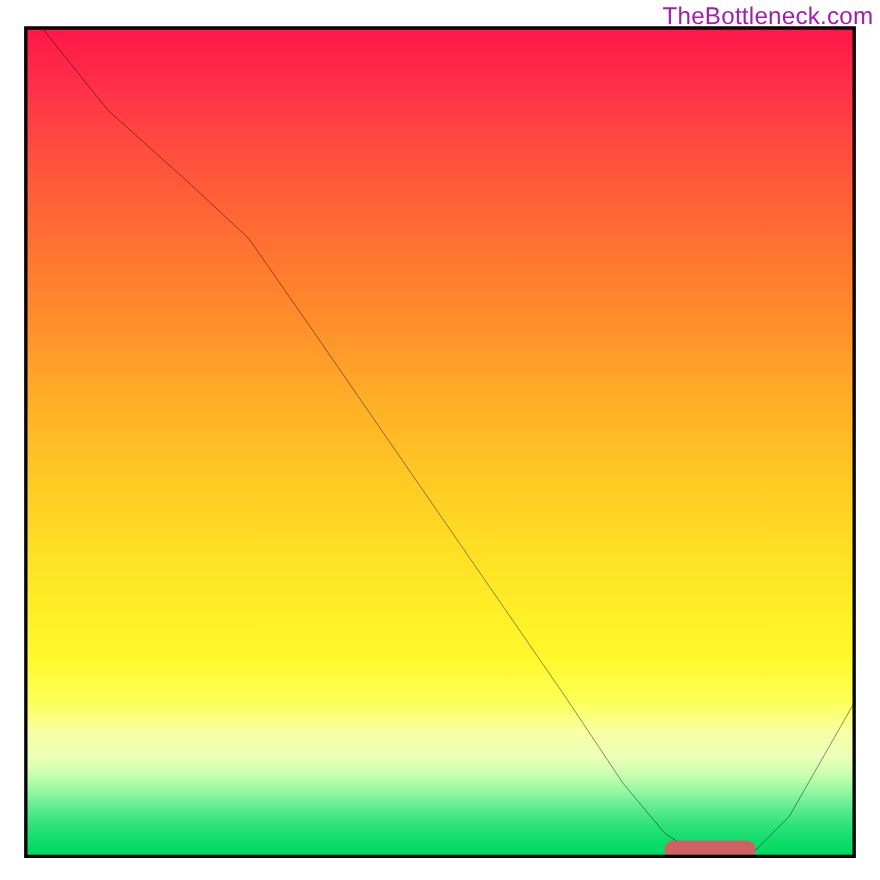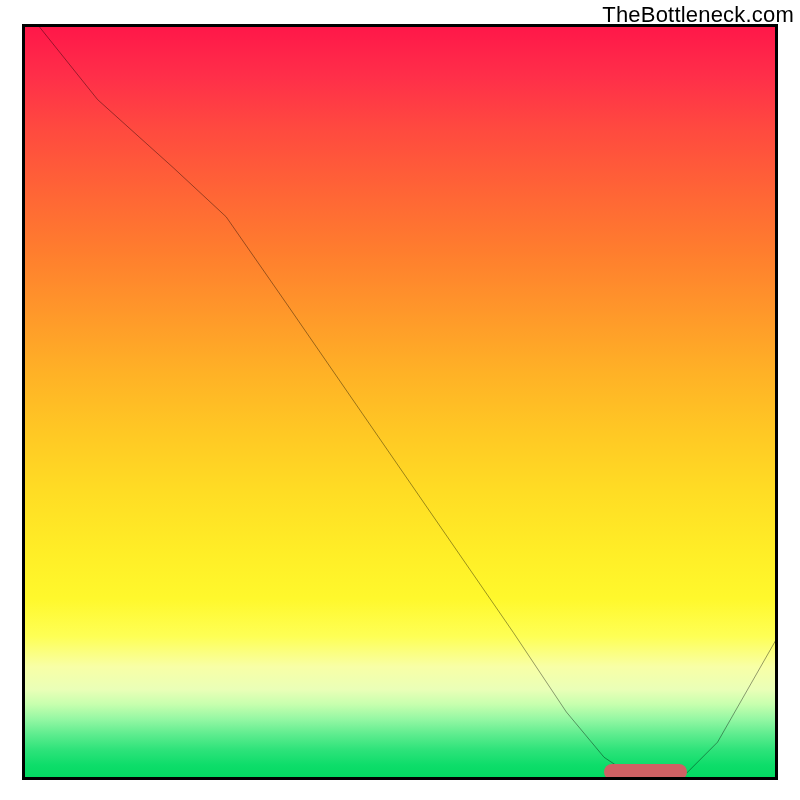--- a/index.html
+++ b/index.html
@@ -15,21 +15,21 @@
     position: relative;
     width: 800px;
     height: 800px;
   }
   .watermark {
     position: absolute;
     top: 2px;
     right: 6px;
     font-size: 22px;
     font-weight: 500;
-    color: #000000;
+    color: #a21caf;
     letter-spacing: 0.2px;
     text-align: right;
   }
   .frame {
     position: absolute;
     left: 22px;
     top: 24px;
     width: 756px;
     height: 756px;
     box-sizing: border-box;

